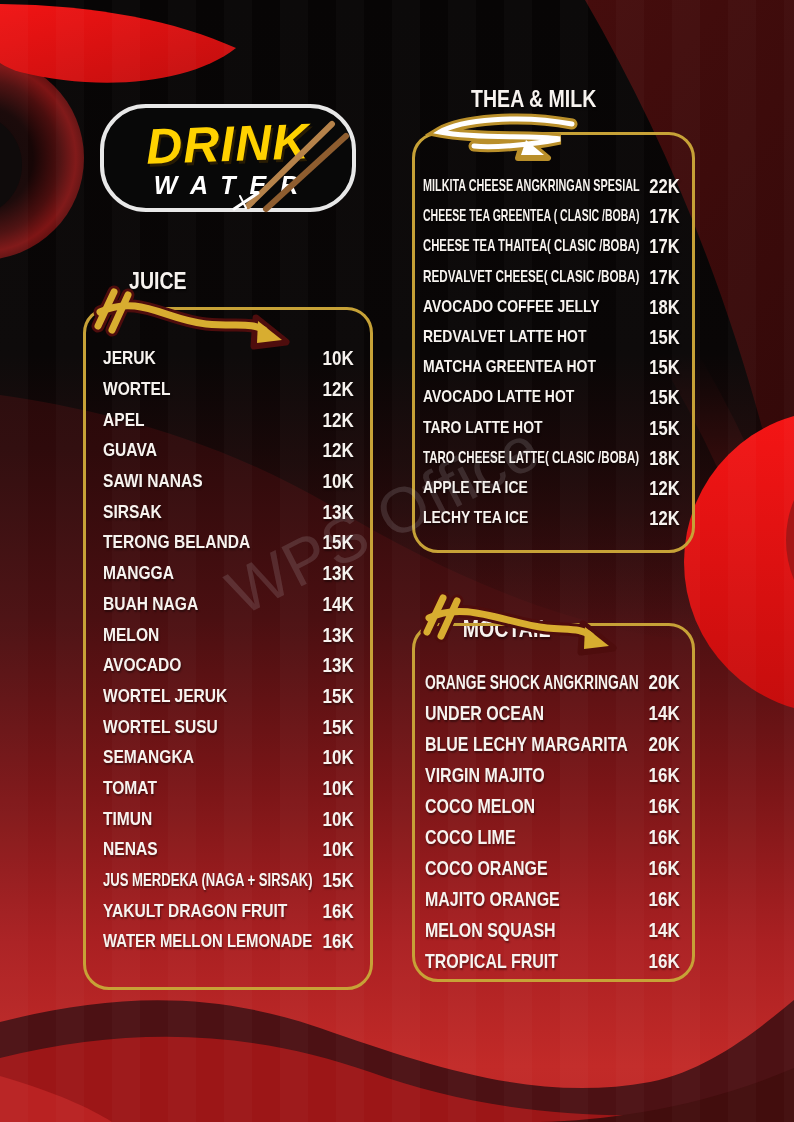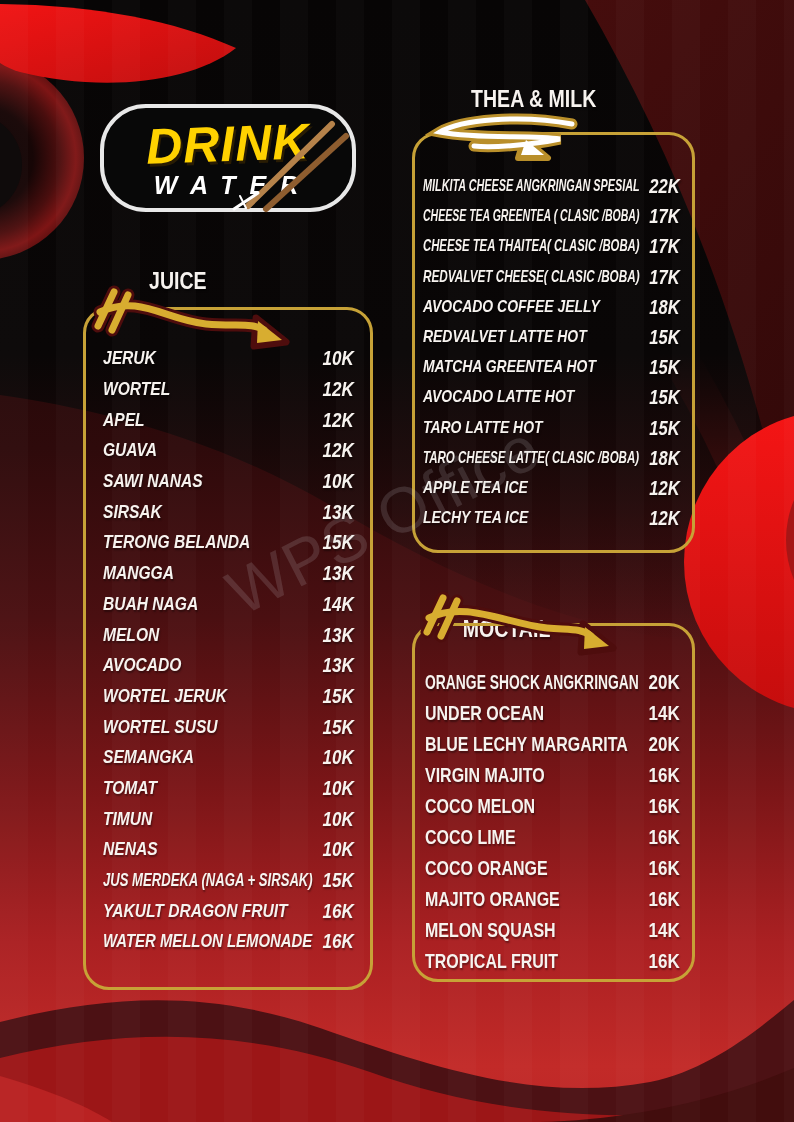--- a/index.html
+++ b/index.html
@@ -45,22 +45,22 @@
   
   .box{
     position:absolute;z-index:2;border:3px solid #c7a237;border-radius:26px;
     box-sizing:border-box;display:flex;flex-direction:column;
   }
   #juice-box{left:83px;top:307px;width:290px;height:683px;padding:33px 16px 20px 17px;}
   #tea-box{left:412px;top:132px;width:283px;height:421px;padding:36px 12px 10px 8px;}
   #moctail-box{left:412px;top:623px;width:283px;height:359px;padding:40px 12px 8px 10px;}
 
   .row{position:relative;flex:0 0 auto;}
-  #juice-box .row{height:30.7px;font-style:italic;}
-  #tea-box .row{height:30.2px;font-style:italic;}
+  #juice-box .row{height:30.7px;}
+  #tea-box .row{height:30.2px;}
   #moctail-box .row{height:31px;}
   .item-name,.item-price{
     position:absolute;top:50%;white-space:nowrap;color:#f7f3ef;font-weight:bold;
     text-shadow:1px 2px 2px rgba(0,0,0,.4);
   }
   .item-name{left:0;transform-origin:left center;transform:translateY(-50%) scaleX(.82);}
   .item-price{right:0;transform-origin:right center;transform:translateY(-50%) scaleX(.85);}
   #juice-box .item-name{font-size:19px;}
   #juice-box .item-price{font-size:20px;}
   #tea-box .item-name{font-size:17px;}
@@ -135,21 +135,21 @@
   <div class="logo-drink">DRINK</div>
   <div class="logo-menu">WATER</div>
   <svg class="chopsticks" viewBox="0 0 132 98">
     <line x1="22" y1="90" x2="106" y2="8" stroke="#b5824a" stroke-width="6" stroke-linecap="round"></line>
     <line x1="40" y1="93" x2="120" y2="20" stroke="#8e5d2f" stroke-width="6" stroke-linecap="round"></line>
     <line x1="8" y1="93" x2="32" y2="77" stroke="#ffffff" stroke-width="3" stroke-linecap="round"></line>
     <line x1="14" y1="80" x2="20" y2="92" stroke="#ffffff" stroke-width="2" stroke-linecap="round"></line>
   </svg>
 </div>
 
-<div class="sec-title" style="left:108px;top:268px;width:140px;">
+<div class="sec-title" style="left:88px;top:268px;width:140px;">
   <span>JUICE</span>
 </div>
 <svg class="arrow" style="left:84px;top:284px;" width="214" height="68" viewBox="0 0 214 68">
   <g stroke="#4e0d0d" stroke-width="13" fill="none" stroke-linecap="round">
     <path d="M 16,28 C 55,10 82,36 122,40 C 152,43 168,38 180,46"></path>
     <line x1="30" y1="8" x2="14" y2="42"></line>
       <line x1="44" y1="11" x2="28" y2="46"></line>
   </g>
   <polygon points="172,34 202,58 170,62" fill="#4e0d0d" stroke="#4e0d0d" stroke-width="7" stroke-linejoin="round"></polygon>
   <g stroke="#d8ad30" stroke-width="7" fill="none" stroke-linecap="round">

